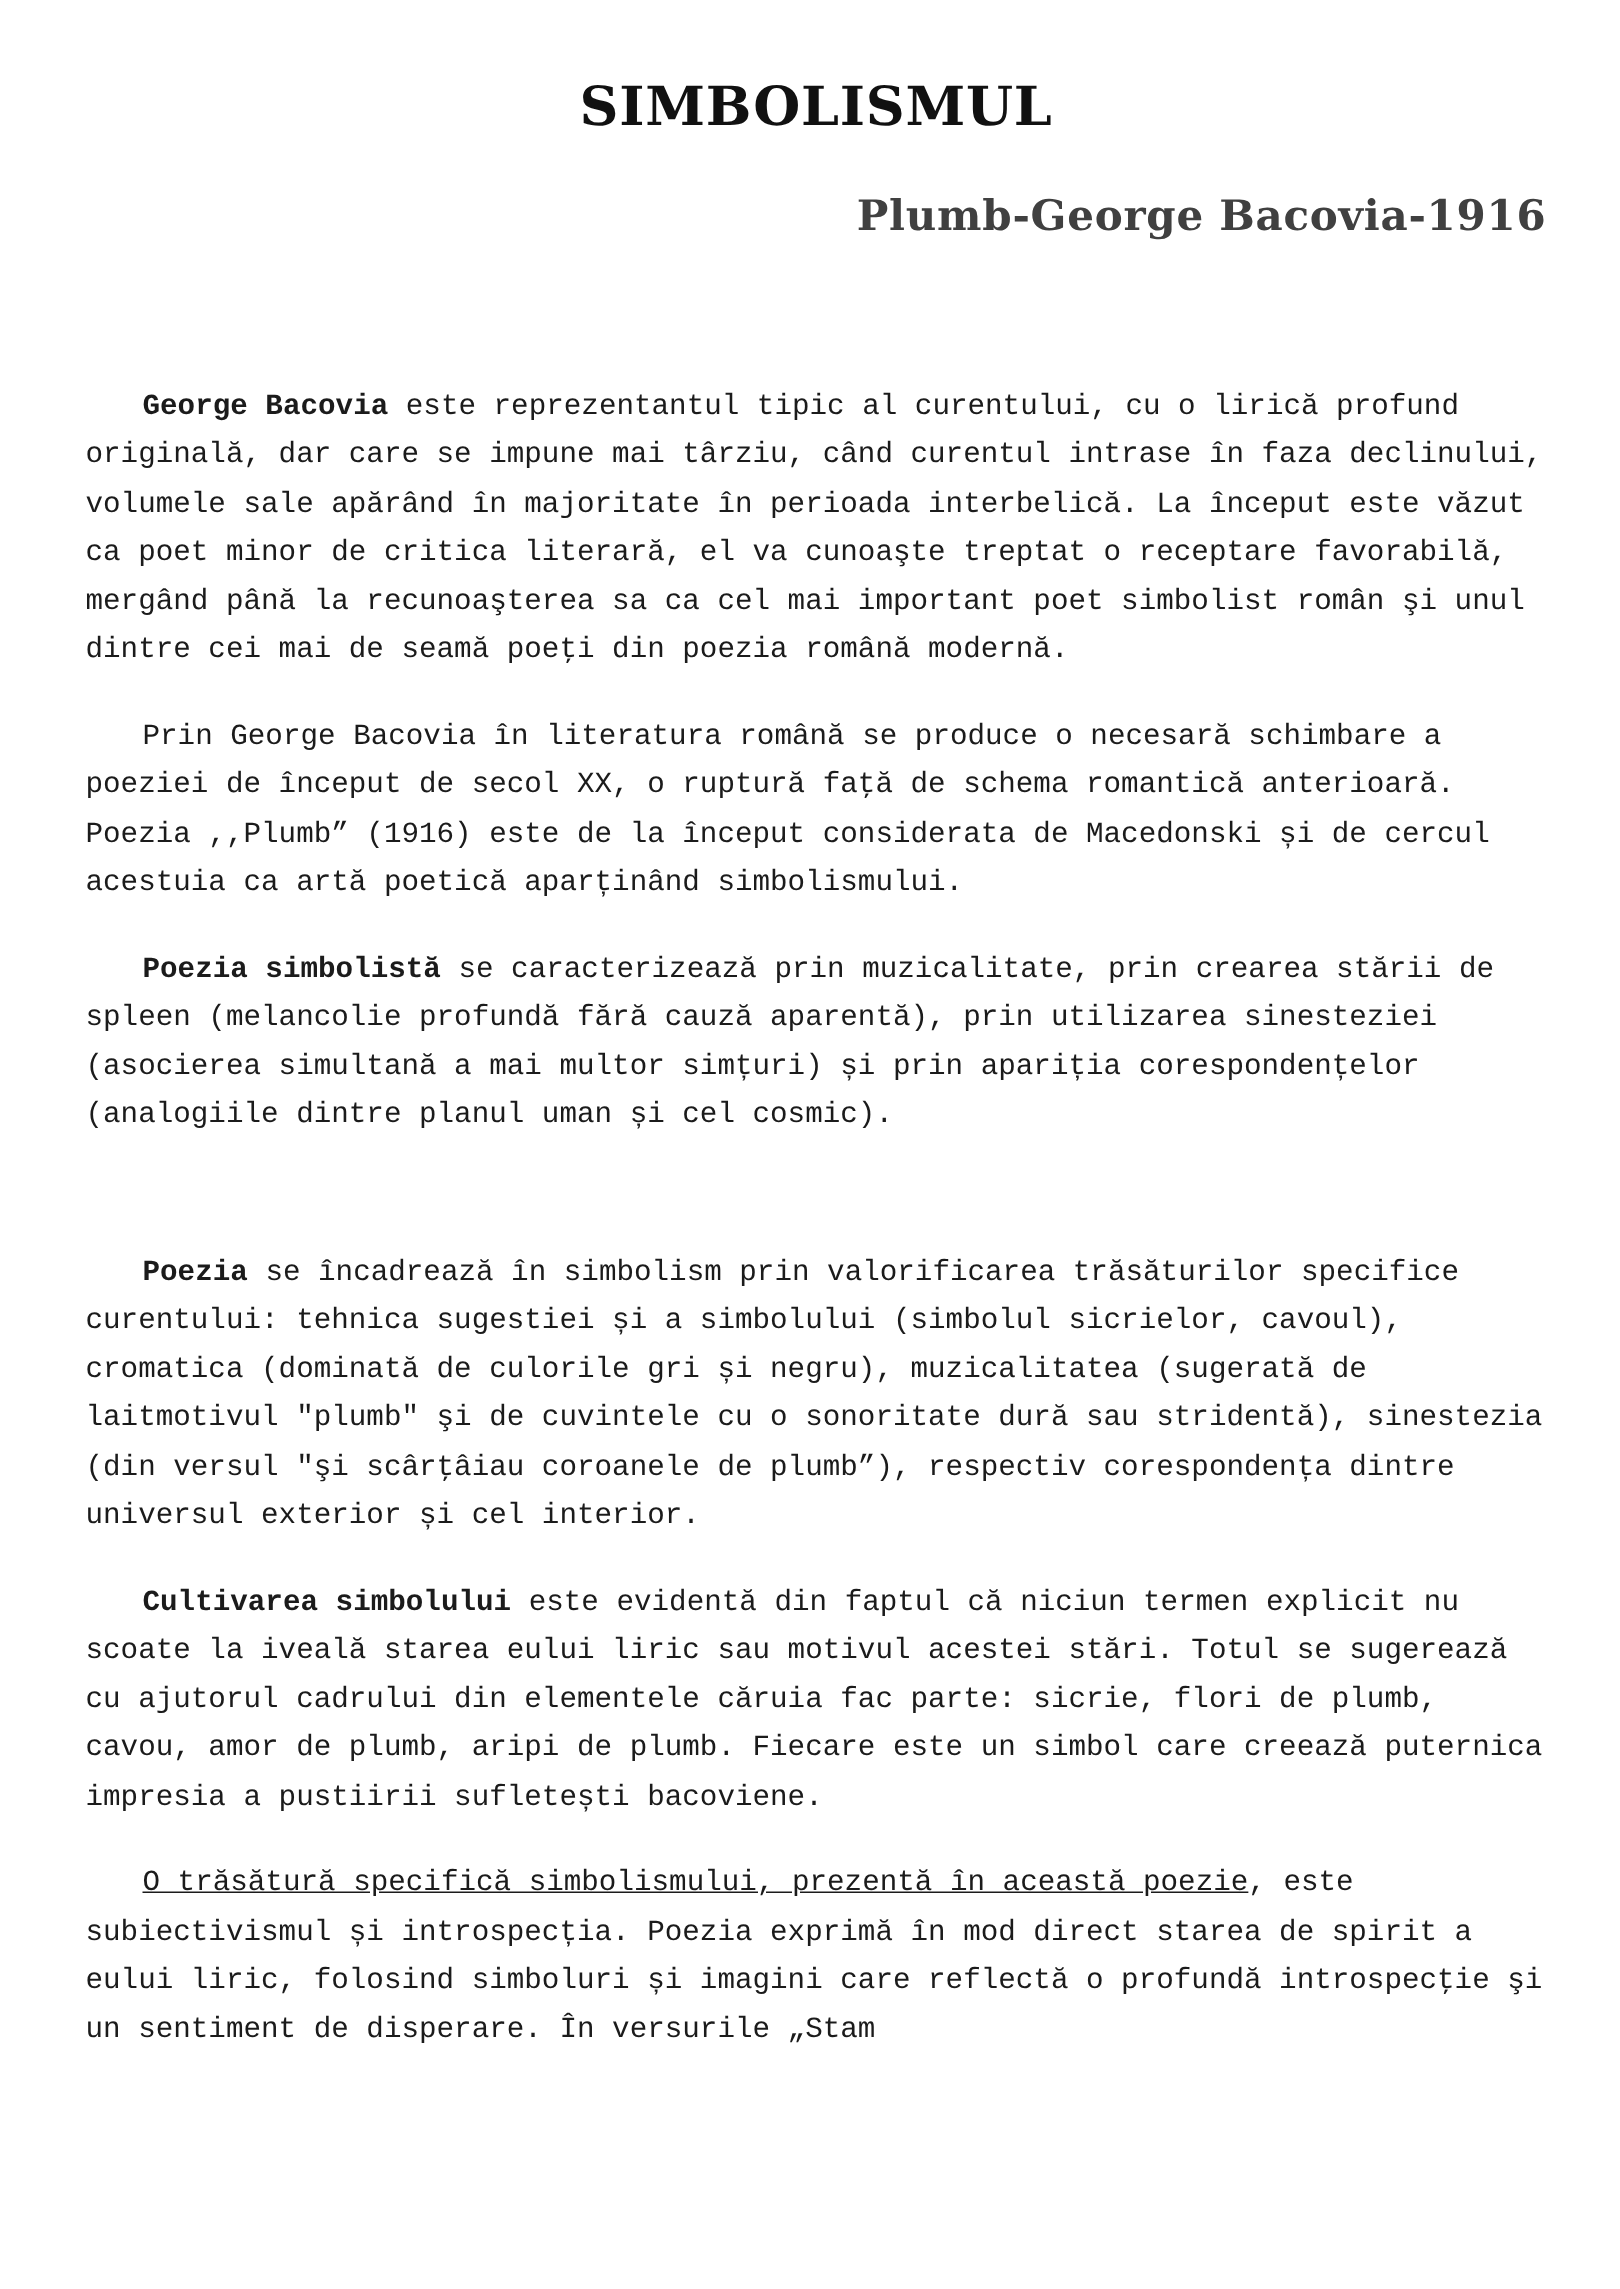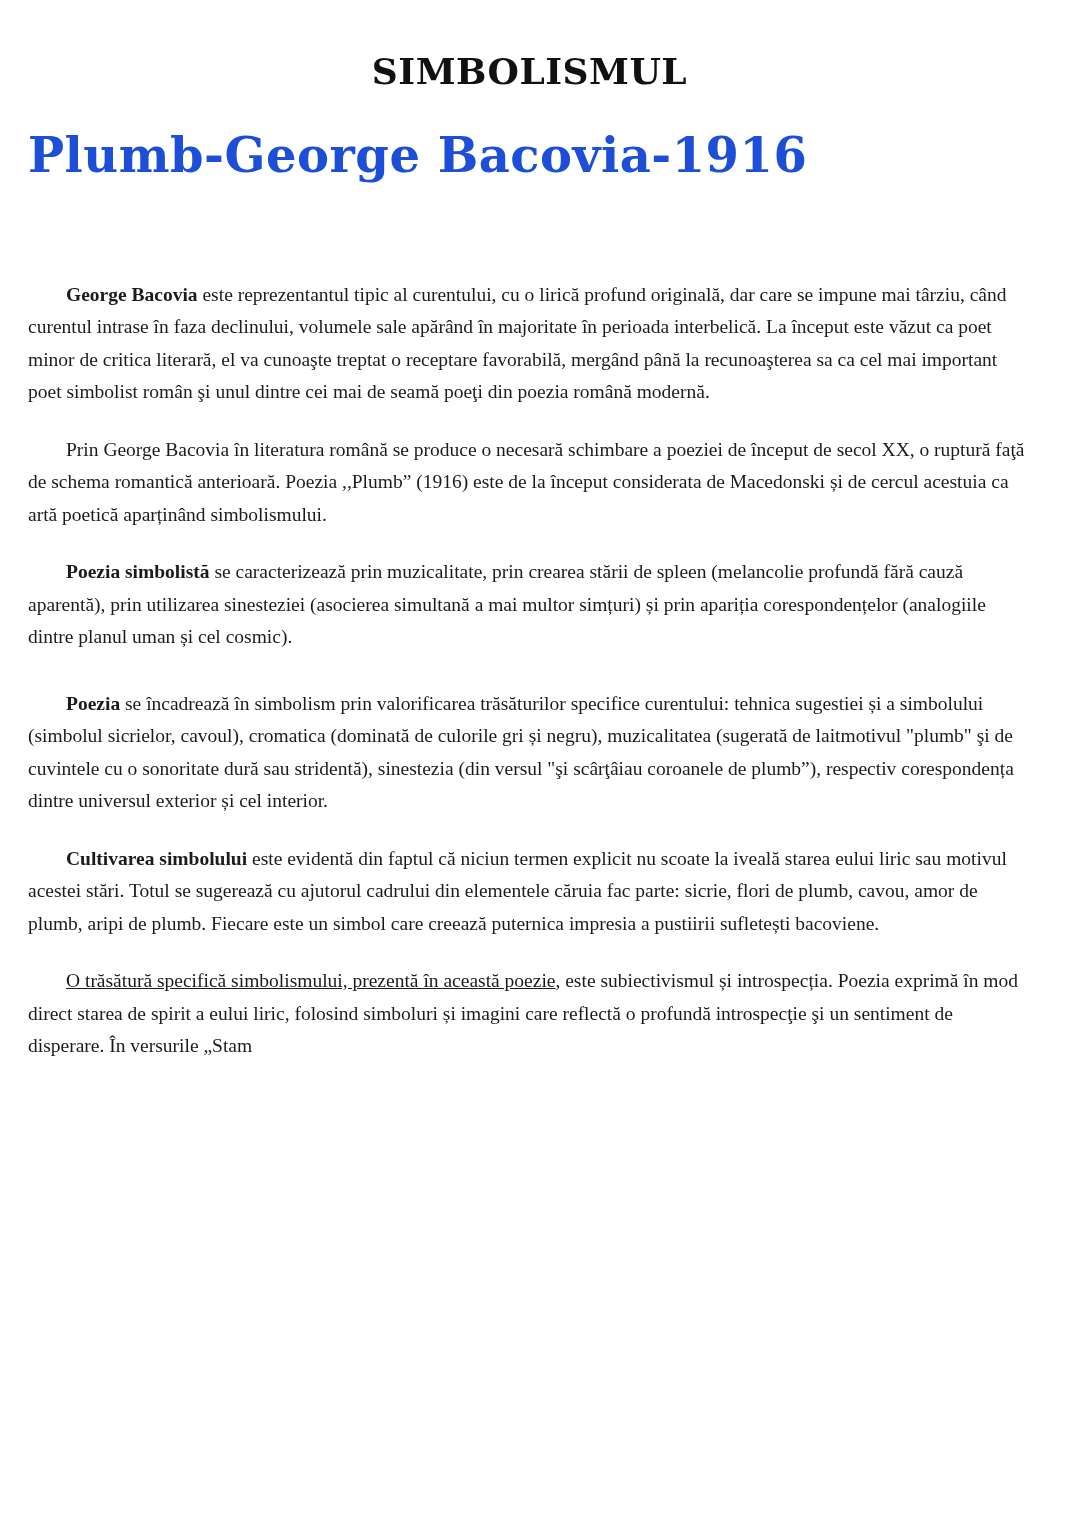--- a/index.html
+++ b/index.html
@@ -4,61 +4,61 @@
 <style>
   html, body {
     margin: 0;
     padding: 0;
     background: #ffffff;
   }
   .page {
     width: 1080px;
     min-height: 1526px;
     box-sizing: border-box;
-    padding: 50px 49px 30px 28px;
+    padding: 50px 49px 30px 57px;
     background: #ffffff;
     color: #1b1b1b;
     overflow: hidden;
   }
   .doc-title {
     font-family: "DejaVu Serif", serif;
     font-weight: bold;
     font-size: 36px;
     line-height: 1.2;
     text-align: center;
     margin: 0;
     letter-spacing: 0.5px;
     color: #111111;
   }
   .doc-subtitle {
     font-family: "DejaVu Serif", serif;
     font-weight: bold;
-    font-size: 48px;
+    font-size: 28px;
     line-height: 1.2;
-    text-align: left;
+    text-align: right;
     margin: 34px 0 0 0;
     letter-spacing: 0.5px;
-    color: #1d4ed8;
+    color: #404040;
   }
   .content {
     margin-top: 94px;
-    font-family: Liberation Serif, serif;
+    font-family: Liberation Mono, monospace;
     font-size: 19.5px;
     line-height: 32.5px;
     color: #1b1b1b;
   }
   .content p {
     margin: 0 0 25px 0;
     text-indent: 38px;
   }
   .content p.tight-bottom {
     margin-bottom: 18px;
   }
   .content p.gap-top {
-    margin-top: 34px;
+    margin-top: 72px;
   }
   .lead {
     font-weight: bold;
   }
   .lead-underline {
     font-weight: normal;
     text-decoration: underline;
   }
 </style>
 </head>

